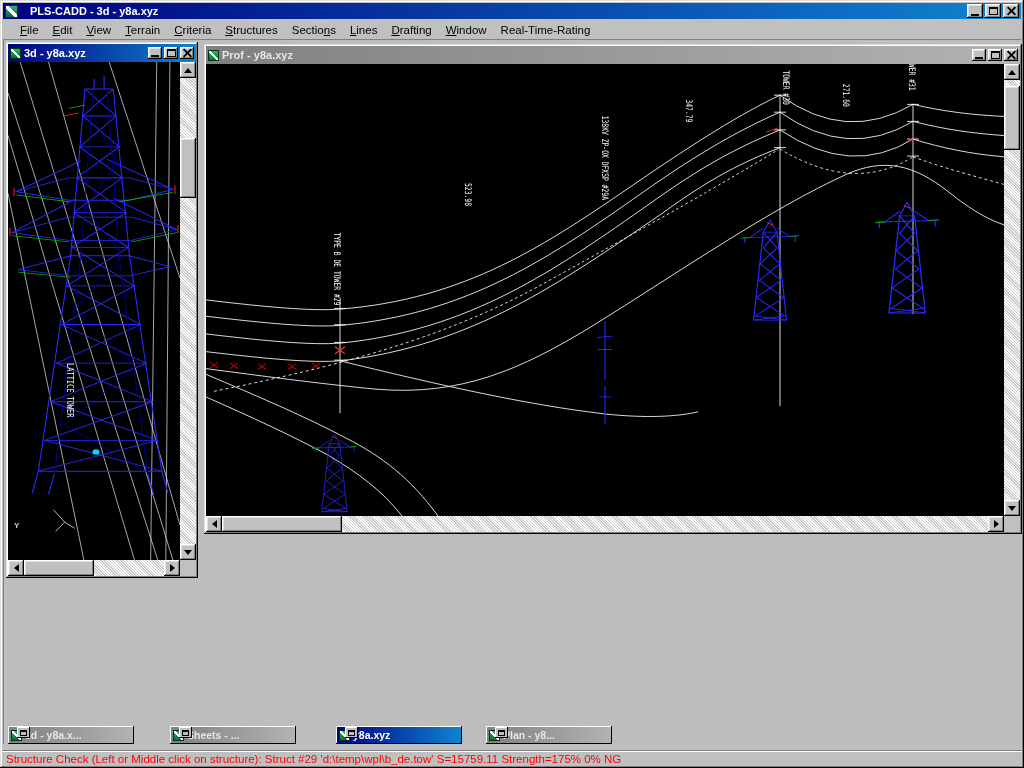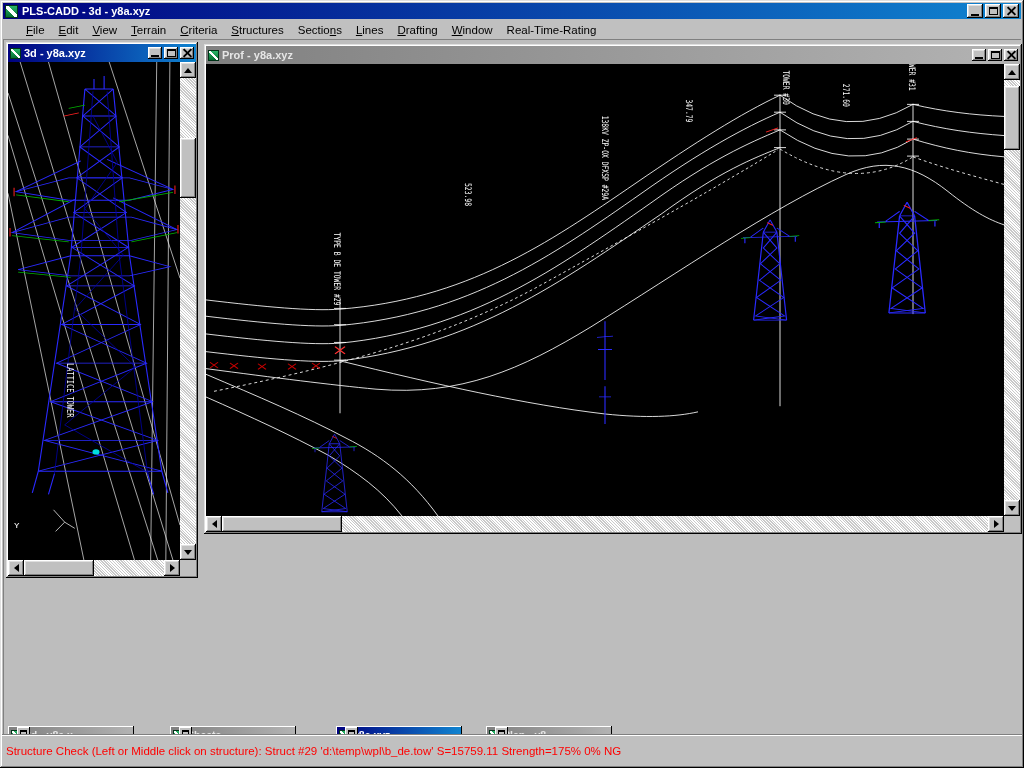--- a/index.html
+++ b/index.html
@@ -10,39 +10,39 @@
     --ta1:#000080;--ta2:#1084d0;--status-red:#ff0000;
   }
   .bevel-out{box-shadow:inset -1px -1px 0 #000,inset 1px 1px 0 #dfdfdf,inset -2px -2px 0 #808080,inset 2px 2px 0 #fff}
   .bevel-btn{background:#c0c0c0;box-shadow:inset -1px -1px 0 #000,inset 1px 1px 0 #fff,inset -2px -2px 0 #808080,inset 2px 2px 0 #dfdfdf}
 
   .screen{position:absolute;inset:0;box-shadow:inset -1px -1px 0 #000,inset 1px 1px 0 #dfdfdf,inset -2px -2px 0 #808080,inset 2px 2px 0 #fff}
 
   
   .main-titlebar{position:absolute;left:3px;top:3px;right:3px;height:16px;
     background:linear-gradient(90deg,var(--ta1),var(--ta2));
-    display:flex;align-items:center;gap:4px;padding:0 2px;color:#fff;font-weight:bold}
+    display:flex;align-items:center;gap:12px;padding:0 2px;color:#fff;font-weight:bold}
   .app-ico{width:13px;height:13px;flex:0 0 13px;
     background:linear-gradient(45deg,transparent 42%,#fff 42%,#fff 58%,transparent 58%),linear-gradient(#2dbd6e,#00662a);
     box-shadow:0 0 0 1px #003318 inset}
   .tb-btns{margin-left:auto;display:flex;gap:2px;align-items:center}
   .tb-btn{width:16px;height:14px;display:flex;align-items:center;justify-content:center;position:relative}
   .tb-btn.small{width:14px;height:12px}
   .tb-btn.mini{width:13px;height:11px}
   .g-min{width:8px;height:2px;background:#000;align-self:flex-end;margin-bottom:2px}
   .g-max{width:9px;height:8px;border:1px solid #000;border-top-width:2px}
   .g-max.sm{width:7px;height:6px}
   .g-close{position:relative;width:9px;height:8px}
   .g-close::before,.g-close::after{content:"";position:absolute;left:-1px;top:3px;width:11px;height:2px;background:#000}
   .g-close::before{transform:rotate(45deg)}
   .g-close::after{transform:rotate(-45deg)}
 
   
   .menubar{position:absolute;left:3px;top:21px;right:3px;height:18px;background:#c0c0c0;
-    display:flex;align-items:center;padding-left:16px;font-size:11.5px}
+    display:flex;align-items:center;padding-left:10px;font-size:11.5px}
   .menu-item{padding:2px 7px;cursor:default}
   u{text-decoration:underline}
 
   
   .mdi{position:absolute;left:3px;top:39px;right:3px;bottom:24px;background:#bdbdbd;box-shadow:inset 1px 1px 0 #808080}
 
   
   .child-win{position:absolute;background:#c0c0c0}
   .child-titlebar{position:absolute;left:2px;top:2px;right:2px;height:18px;display:flex;align-items:center;gap:3px;padding:0 2px;font-weight:bold}
   .tb-active{background:linear-gradient(90deg,var(--ta1),var(--ta2));color:#fff}
@@ -66,21 +66,21 @@
   
   .mini-row{position:absolute;left:0;top:726px;width:100%;height:18px}
   .mini{position:absolute;top:0;width:126px;height:18px;background:#c0c0c0;
     box-shadow:inset -1px -1px 0 #000,inset 1px 1px 0 #fff}
   .mini:nth-of-type(1){left:8px}.mini:nth-of-type(2){left:170px}.mini:nth-of-type(3){left:336px}.mini:nth-of-type(4){left:486px}
   .mini-inner{position:absolute;inset:1px;display:flex;align-items:center;gap:3px;padding:0 2px;font-size:10.5px;font-weight:bold;white-space:nowrap;overflow:hidden}
   .mini .app-ico{width:11px;height:11px;flex:0 0 11px}
   .mini-btns{margin-left:auto;display:flex;gap:1px}
 
   
-  .statusbar{position:absolute;left:2px;right:2px;bottom:2px;height:32px;background:#c0c0c0;
+  .statusbar{position:absolute;left:2px;right:2px;bottom:2px;height:16px;background:#c0c0c0;
     border-top:1px solid #808080;box-shadow:inset 0 1px 0 #fff;
     display:flex;align-items:center;padding:0 4px;color:var(--status-red);font-size:11.5px;white-space:nowrap;overflow:hidden}
 
   svg text{font-family:"DejaVu Sans Mono",monospace;fill:#fff;font-size:9px}
 </style>
 </head>
 <body style="--ta1: #000080; --ta2: #1084d0; --status-red: #ff0000;">
 
 <div class="screen">
 

